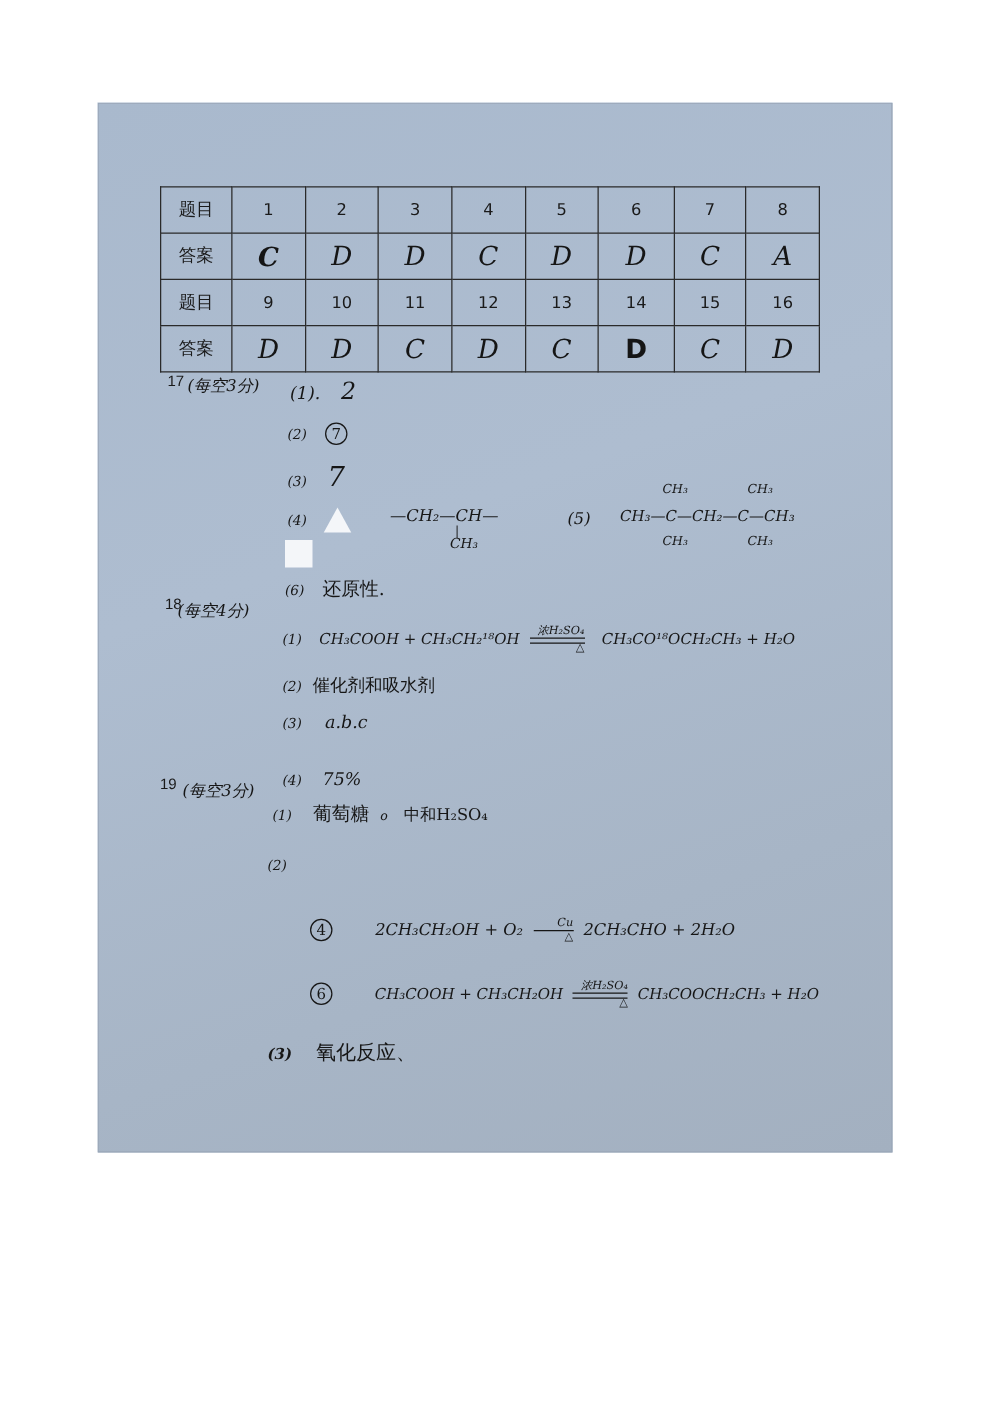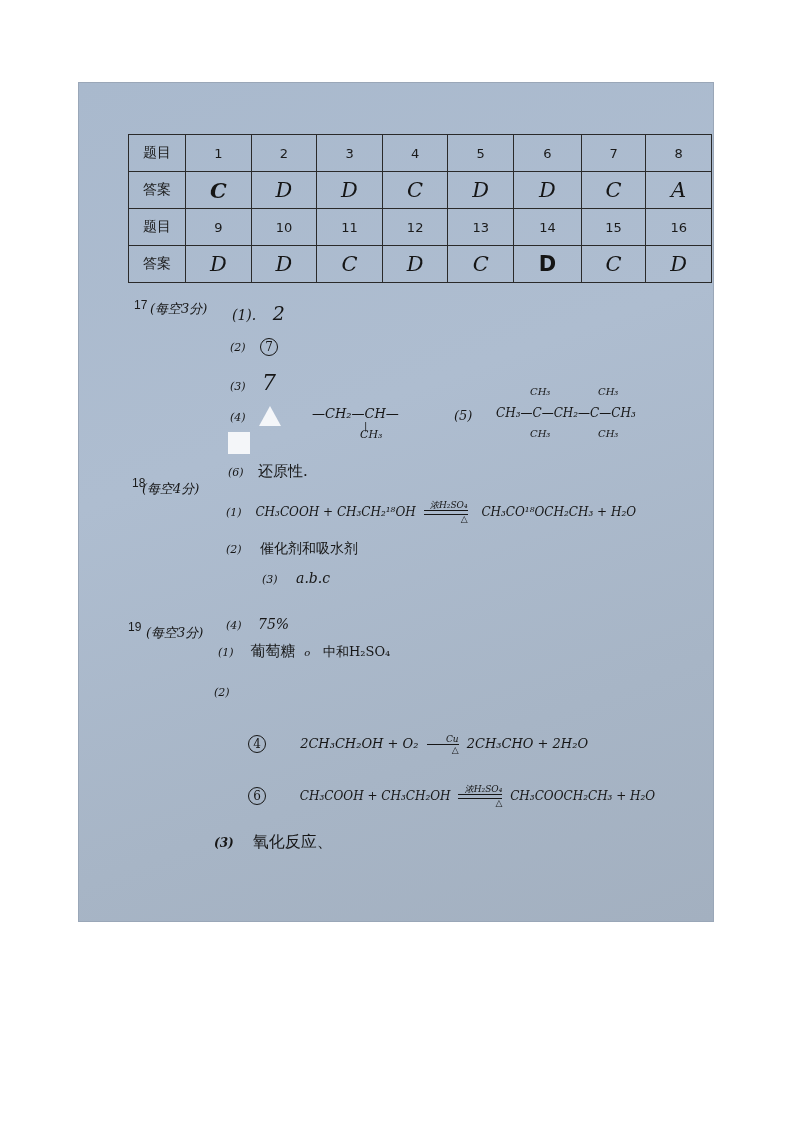--- a/index.html
+++ b/index.html
@@ -3,22 +3,22 @@
 <meta charset="utf-8">
 <style>
   html, body { margin:0; padding:0; background:#ffffff; }
   body { width:794px; height:1122px; position:relative; overflow:hidden;
          font-family:"DejaVu Sans", sans-serif; }
   .photo { position:absolute; left:78px; top:82px; width:636px; height:840px;
            background: linear-gradient(160deg, #a9b9cd 0%, #aebdd0 40%, #a7b5c6 75%, #a3b0c0 100%);
            box-shadow: inset 0 0 0 1px #9aa7b8; }
   .title { position:absolute; left:0; width:100%; top:42px; text-align:center;
            font-size:11px; color:#222; letter-spacing:0.5px; }
-  table.ans { position:absolute; left:50px; top:52px; border-collapse:collapse;
-              width:584px; }
+  table.ans { position:absolute; left:50px; top:67px; border-collapse:collapse;
+              width:528px; }
   table.ans td { border:1.5px solid #2a2a2a; height:36px; text-align:center;
                  font-size:13px; color:#1a1a1a; padding:0; }
   table.ans td.hdr { width:56px; font-size:14px; }
   table.ans td.hand { font-family:"DejaVu Serif", serif; font-style:italic;
                       font-size:21px; color:#151515; font-weight:normal; }
   table.ans td.bold { font-weight:bold; font-style:normal; font-family:"DejaVu Sans", sans-serif; }
   .hw { position:absolute; color:#161616; font-family:"DejaVu Serif", serif;
         font-style:italic; white-space:nowrap; }
   .qnum { position:absolute; font-size:12px; color:#1a1a1a; font-family:"Liberation Sans", sans-serif; }
   .sub { font-size:14px; }
@@ -137,24 +137,24 @@
     <span class="arrow-wrap" style="width:44px;">
       <span class="top">浓H₂SO₄</span>
       <span class="line eq"></span>
       <span class="bot" style="margin-top:3px;">△</span>
     </span>
     <span style="margin-left:6px;">CH₃CO¹⁸OCH₂CH₃ + H₂O</span>
   </div>
 
   <div class="hw" style="left:148px; top:458px; font-size:14px;">
     <span style="font-size:11px;">(2)</span>
-    <span style="margin-left:14px; font-style:normal;">催化剂和吸水剂</span>
-  </div>
-
-  <div class="hw" style="left:148px; top:488px; font-size:14px;margin-left:36px;">
+    <span style="margin-left:4px; font-style:normal;">催化剂和吸水剂</span>
+  </div>
+
+  <div class="hw" style="left:148px; top:488px; font-size:14px;">
     <span style="font-size:11px;">(3)</span>
     <span style="margin-left:14px;">a.b.c</span>
   </div>
 
   <div class="hw" style="left:148px; top:534px; font-size:14px;">
     <span style="font-size:11px;">(4)</span>
     <span style="margin-left:12px;">75%</span>
   </div>
 
   <div class="qnum" style="left:50px; top:538px;">19</div>

